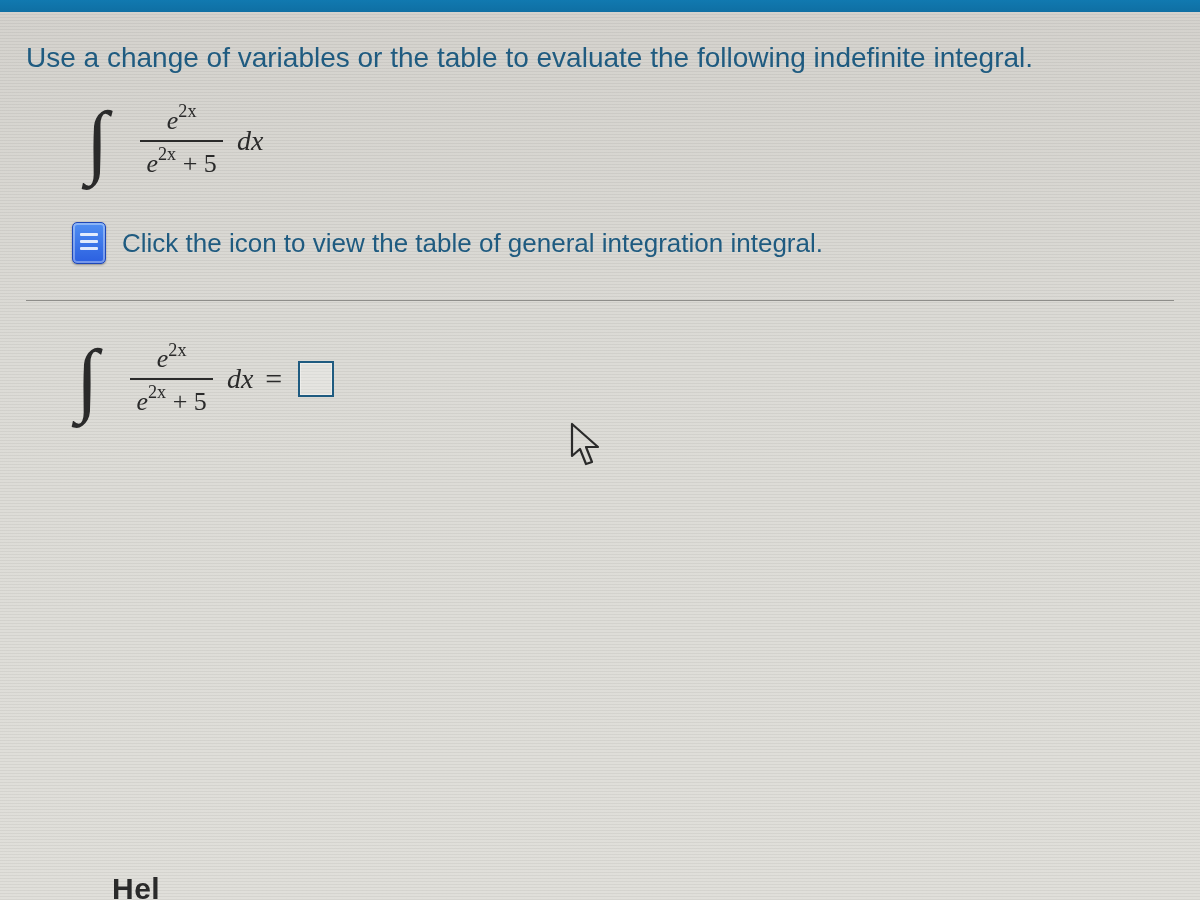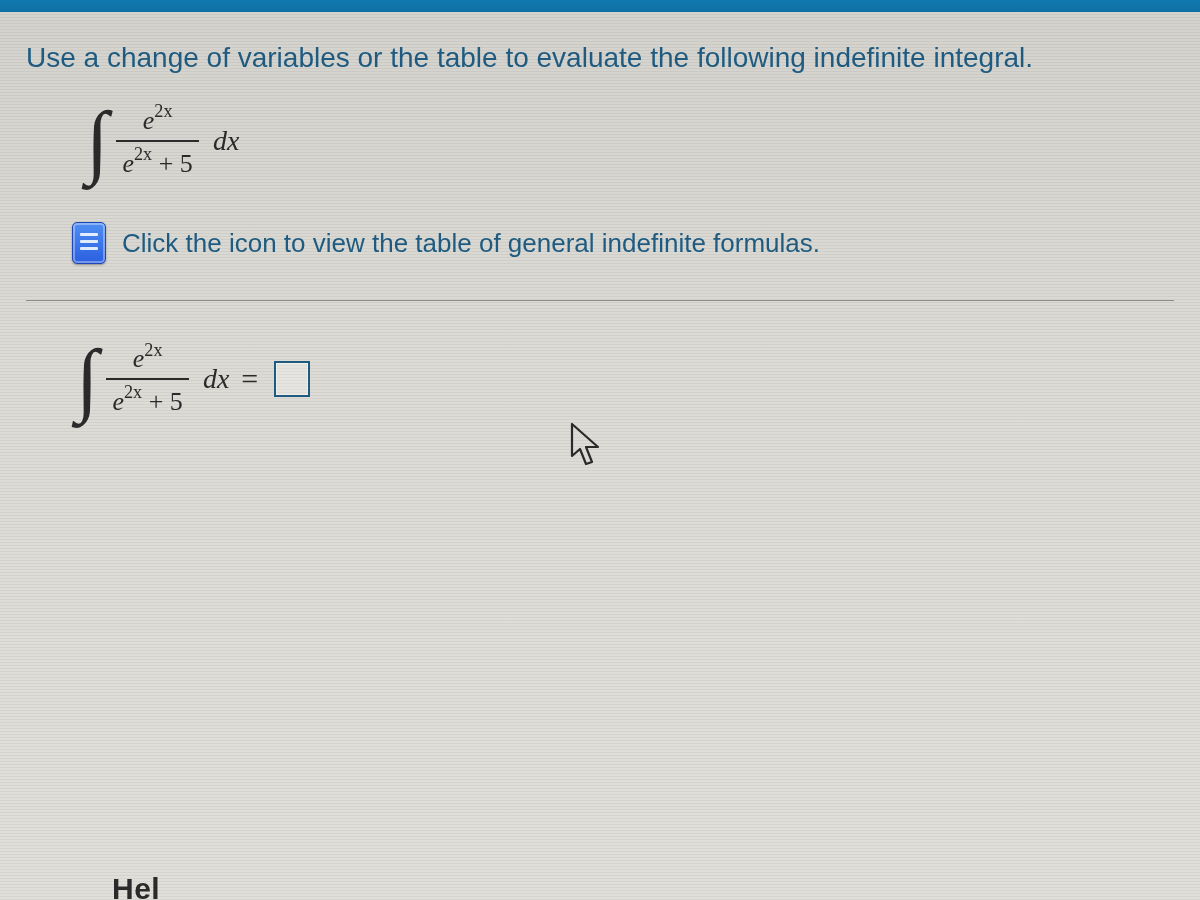--- a/index.html
+++ b/index.html
@@ -47,20 +47,21 @@
     font-style: italic;
     font-family: Georgia, "Times New Roman", serif;
     color: #2a2a2a;
     margin-right: -2px;
   }
   .frac {
     display: flex;
     flex-direction: column;
     align-items: center;
     font-size: 26px;
+    margin-left: 24px;
   }
   .frac .num, .frac .den {
     padding: 0 6px;
     white-space: nowrap;
   }
   .frac .bar {
     align-self: stretch;
     height: 0;
     border-top: 2px solid #2a2a2a;
     margin: 4px 0;
@@ -156,21 +157,21 @@
       <span class="bar"></span>
       <span class="den">
         <span class="evar">e</span><sup class="exp">2x</sup><span> + 5</span>
       </span>
     </span>
     <span class="dx">dx</span>
   </div>
 
   <div class="link-row">
     <span class="doc-icon"></span>
-    <span class="link-text">Click the icon to view the table of general indefinite formulas.</span>
+    <span class="link-text">Click the icon to view the table of general integration integral.</span>
   </div>
 
   <hr class="sep">
 
   <div class="answer-row">
     <div class="expr">
       <span class="intsym">∫</span>
       <span class="frac">
         <span class="num">
           <span class="evar">e</span><sup class="exp">2x</sup>

